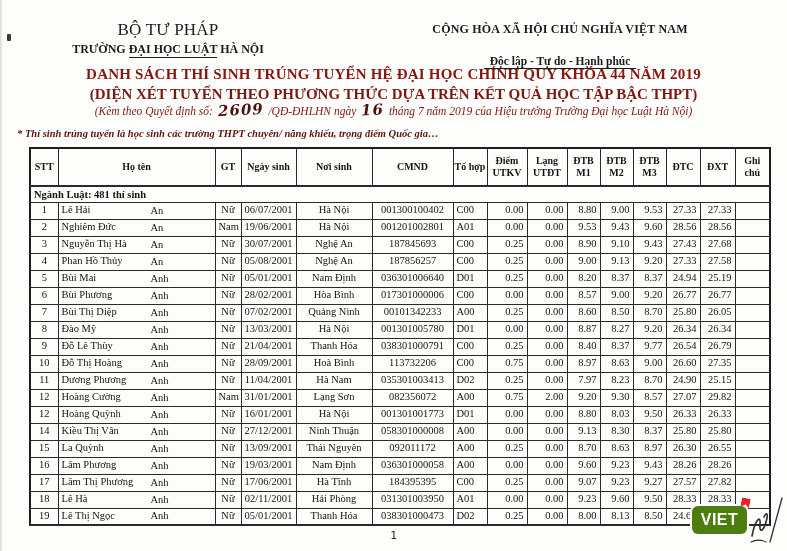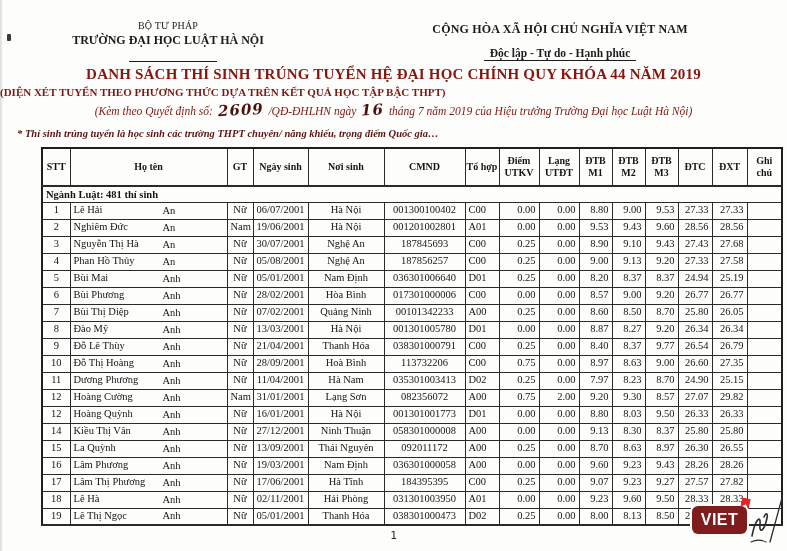--- a/index.html
+++ b/index.html
@@ -13,65 +13,65 @@
     overflow:hidden;
     margin:0 auto;
   }
   
   .speck{position:absolute;left:7px;top:34px;width:4px;height:7px;background:#3a3a3a;border-radius:1px;}
   .edge-shade{position:absolute;left:0;top:0;width:3px;height:551px;background:linear-gradient(to right,#d8d8d4,rgba(255,255,255,0));}
 
   
   .hdr-left{position:absolute;left:38px;top:20px;width:260px;text-align:center;}
   .hdr-right{position:absolute;left:392px;top:22px;width:336px;text-align:center;}
-  .hdr-line1{font-size:10px;letter-spacing:.2px;}
+  .hdr-line1{font-size:17px;letter-spacing:.2px;}
   .hdr-left .hdr-line2{font-size:12px;font-weight:bold;margin-top:2px;}
-  .hdr-left .u{border-bottom:1px solid #1c1c1c;padding-bottom:14px;}
+  .hdr-left .u{border-bottom:1px solid #1c1c1c;padding-bottom:1px;}
   .hdr-right .hdr-line1{font-weight:bold;font-size:12px;}
-  .hdr-right .hdr-line2{display:inline-block;font-weight:bold;font-size:11.5px;margin-top:10px;border-bottom:1px solid #1c1c1c;padding:0 6px 1px 6px;}
+  .hdr-right .hdr-line2{display:inline-block;font-weight:bold;font-size:11.5px;margin-top:18px;border-bottom:1px solid #1c1c1c;padding:0 6px 1px 6px;}
 
   
   .doc-title{position:absolute;left:0;top:66px;width:100%;text-align:center;font-size:15px;font-weight:bold;color:#87160f;letter-spacing:.2px;}
-  .doc-subtitle{position:absolute;left:0;top:86px;width:100%;font-size:11px;font-weight:bold;color:#7c1712;}
+  .doc-subtitle{position:absolute;left:0;top:86px;width:100%;text-align:center;font-size:15px;font-weight:bold;color:#7c1712;}
   .doc-decree{position:absolute;left:0;top:101px;width:100%;text-align:center;font-size:11.5px;font-style:italic;color:#7c1712;}
   .handwrite{display:inline-block;font-family:"DejaVu Serif",serif;font-weight:bold;font-style:italic;font-size:15px;letter-spacing:1px;transform:rotate(-3deg);color:#4d120d;margin:0 2px;}
   .doc-note{position:absolute;left:17px;top:128px;font-size:10.5px;font-weight:bold;font-style:italic;color:#5a140f;}
 
   
   table.results{
     position:absolute;left:29px;top:147px;width:740px;
     border-collapse:collapse;table-layout:fixed;
     font-size:10.5px;color:#141414;
   }
   table.results th, table.results td{
     border:1px solid #2a2a2a;
     padding:0 3px;
     box-sizing:border-box;
     overflow:hidden;
     vertical-align:middle;
   }
-  table.results{border:2px solid #1f1f1f;margin-left:12px;}
+  table.results{border:2px solid #1f1f1f;}
   table.results thead th{
     height:38px;font-size:10px;font-weight:bold;text-align:center;
     line-height:1.25;padding:1px 1px;border-bottom-width:2px;
   }
   tr.section-row td{height:16px;font-weight:bold;font-size:10.5px;border-bottom-width:1px;}
   tr.data-row td{height:17px;line-height:1;}
   tr.data-row:last-child td{border-bottom-width:2px;}
   td.c{text-align:center;}
   td.r{text-align:right;}
   td.l{text-align:left;}
   td.name-cell{position:relative;padding-left:3px;}
   td.name-cell .given{position:absolute;left:92px;top:50%;transform:translateY(-50%);}
 
   
   .page-number{position:absolute;left:0;top:529px;width:100%;text-align:center;font-size:11px;font-family:"DejaVu Sans Mono",monospace;color:#2b2b2b;}
   .viet-logo{
     position:absolute;left:692px;top:506px;width:55px;height:28px;
-    background:#7f1d1d;border-radius:6px;
+    background:#4d7c0f;border-radius:6px;
     display:flex;align-items:center;justify-content:center;
     font-family:"Liberation Sans",sans-serif;font-weight:bold;font-size:16px;color:#ffffff;
     letter-spacing:.5px;
     box-shadow:0 0 0 2px #fdfdfb;
   }
   .viet-flag{position:absolute;right:-3px;top:-8px;width:9px;height:10px;background:#e52328;
     clip-path:polygon(0 0,100% 0,100% 100%,55% 62%,0 100%);transform:rotate(12deg);}
   .signature{position:absolute;left:748px;top:492px;}
 </style>
 </head>

